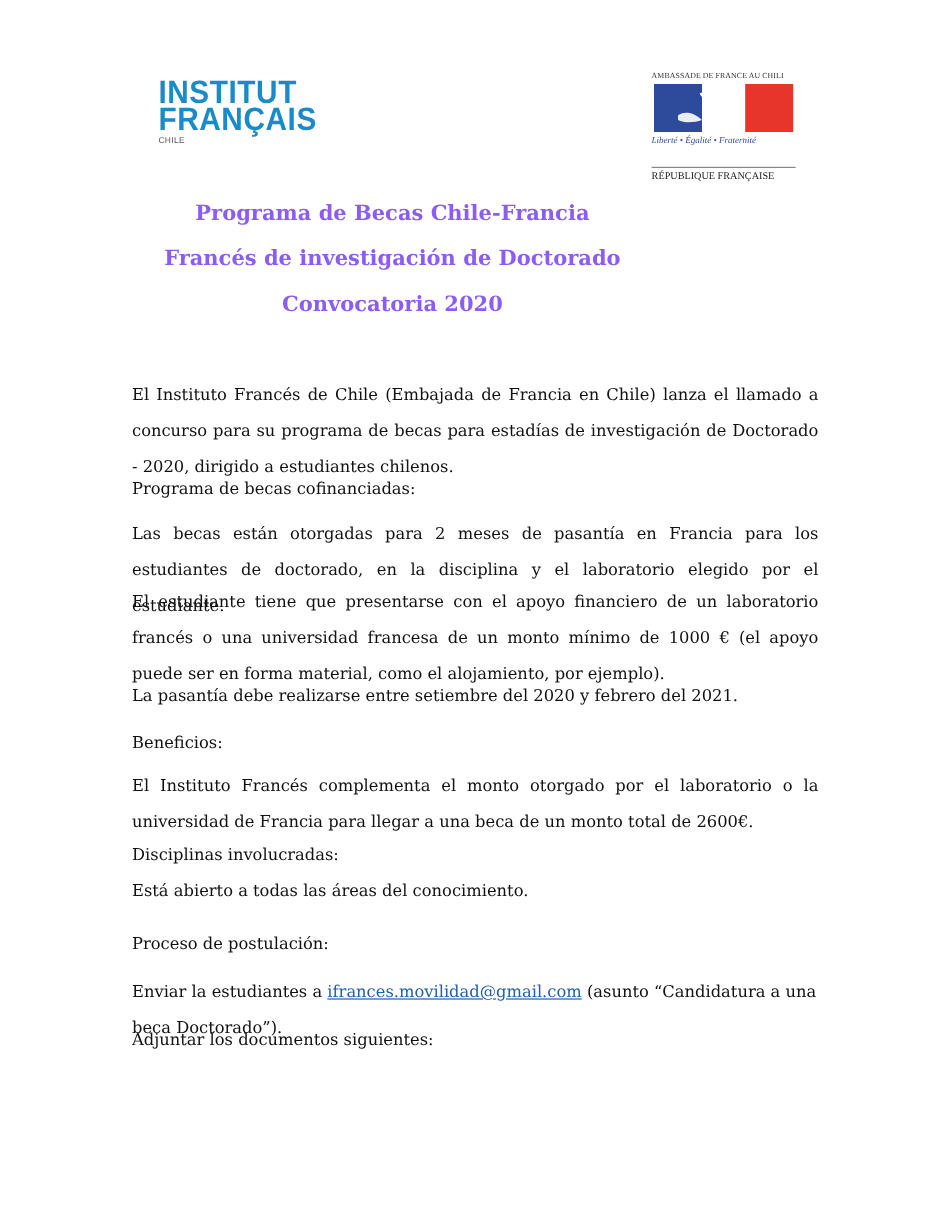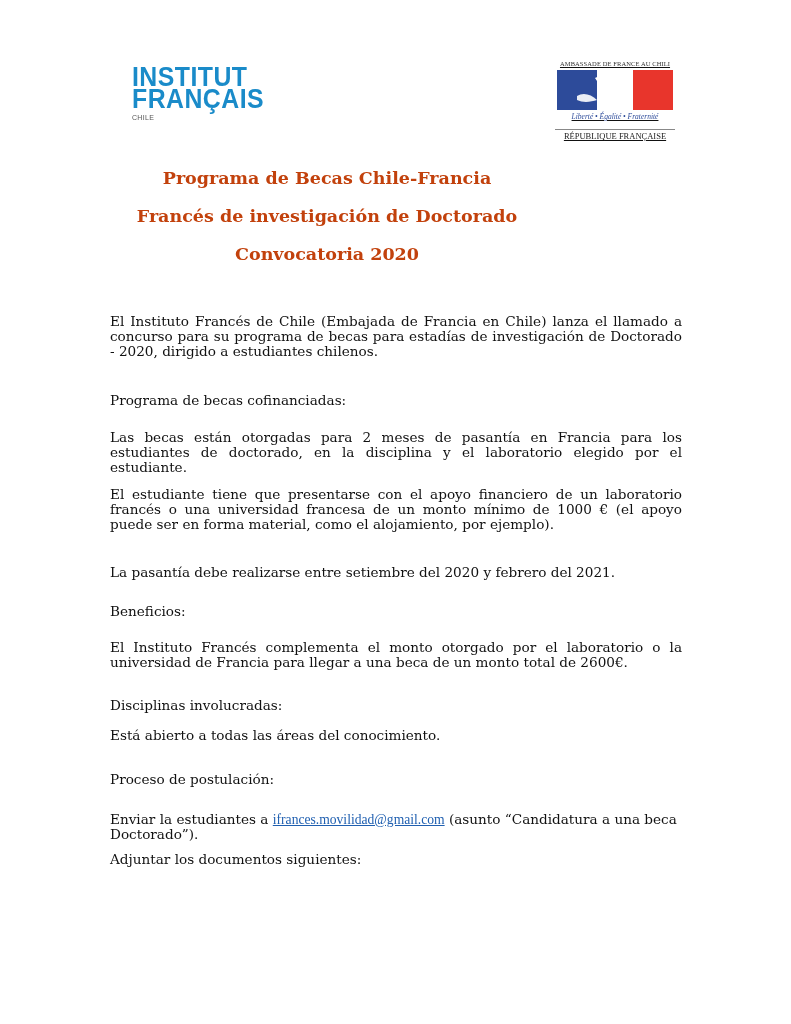--- a/index.html
+++ b/index.html
@@ -7,36 +7,36 @@
          font-family: "DejaVu Serif", "Liberation Serif", serif; color: #111; }
 
   
   .if-logo { position: absolute; left: 132px; top: 66px; width: 120px; }
   .if-line { font-family: "Liberation Sans", sans-serif; font-weight: bold; color: #1a8bc9;
              font-size: 27px; line-height: 22px; letter-spacing: 0.5px; transform: scaleX(0.92);
              transform-origin: left; white-space: nowrap; }
   .if-sub { font-family: "Liberation Sans", sans-serif; font-size: 7px; color: #555; margin-top: 4px; letter-spacing: 0.3px; }
 
   
-  .emb-logo { position: absolute; left: 555px; top: 60px; width: 120px; text-align: center; text-decoration: underline; }
+  .emb-logo { position: absolute; left: 543px; top: 60px; width: 120px; text-align: left; }
   .emb-top { font-family: "Liberation Serif", serif; font-size: 6.5px; color: #333; letter-spacing: 0.1px; white-space: nowrap; }
   .emb-flag { position: relative; width: 116px; height: 40px; margin: 3px auto 2px; }
   .emb-flag .blue { position: absolute; left: 0; top: 0; width: 40px; height: 40px; background: #2d4b9a; }
   .emb-flag .white { position: absolute; left: 40px; top: 0; width: 36px; height: 40px; background: #fff; }
   .emb-flag .red { position: absolute; left: 76px; top: 0; width: 40px; height: 40px; background: #e8352c; }
   .emb-motto { font-family: "Liberation Serif", serif; font-style: italic; font-size: 7.5px; color: #2d4b9a; white-space: nowrap; }
-  .emb-rep { font-family: "Liberation Serif", serif; font-size: 8.5px; color: #222; border-top: 1px solid #888; margin-top: 8px; padding-top: 1px; white-space: nowrap; }
+  .emb-rep { font-family: "Liberation Serif", serif; font-size: 8.5px; color: #222; border-top: 1px solid #888; margin-top: 18px; padding-top: 1px; white-space: nowrap; }
 
   .title { position: absolute; left: 0; width: 654px; text-align: center; font-weight: bold;
-           font-size: 17.5px; color: #c2410c; }
+           font-size: 17.5px; color: #8b5cf6; }
 
-  .block { position: absolute; left: 110px; width: 572px; font-size: 13.6px; line-height: 15px; }
+  .block { position: absolute; left: 110px; width: 572px; font-size: 13.6px; line-height: 30px; }
   .justify { text-align: justify; text-align-last: left; }
   .heading { font-weight: normal; }
-  a.email { color: #1f5fb0; text-decoration: underline; font-family: Liberation Serif, serif; }
+  a.email { color: #1f5fb0; text-decoration: underline; }
 </style>
 </head>
 <body>
 
 <div class="if-logo">
   <div class="if-line">INSTITUT</div>
   <div class="if-line">FRANÇAIS</div>
   <div class="if-sub">CHILE</div>
 </div>
 

